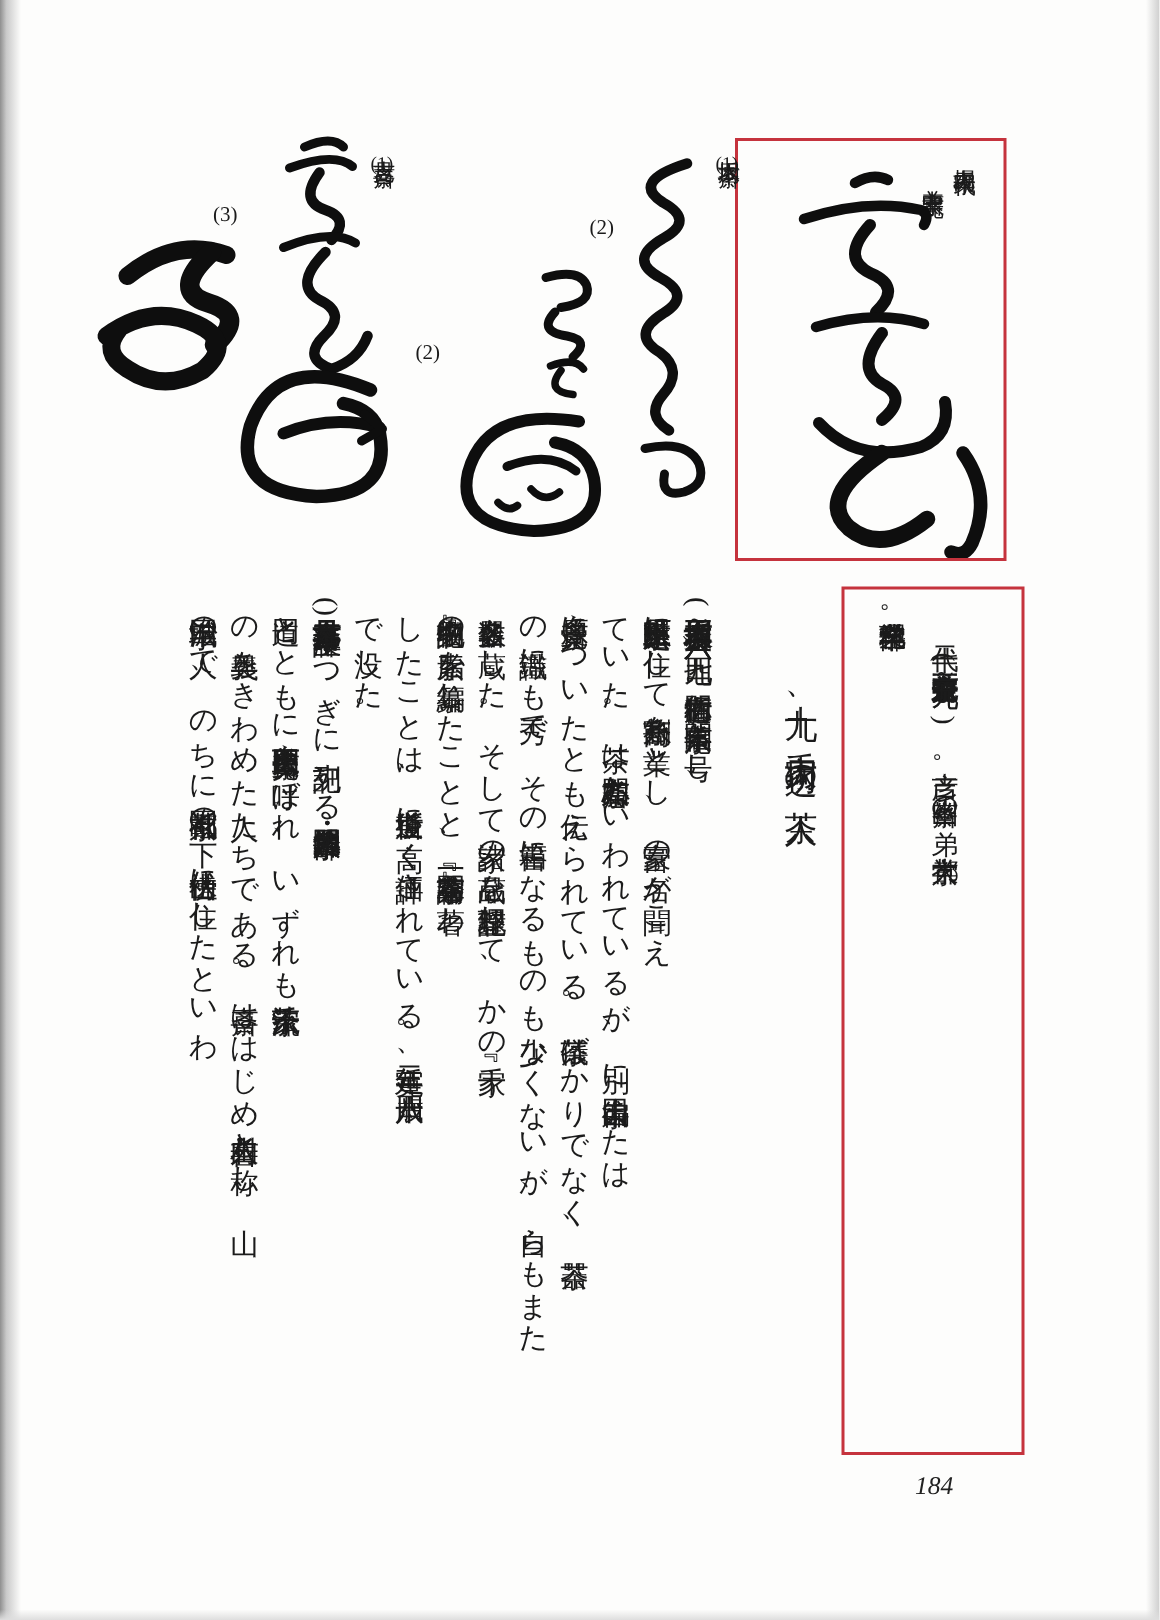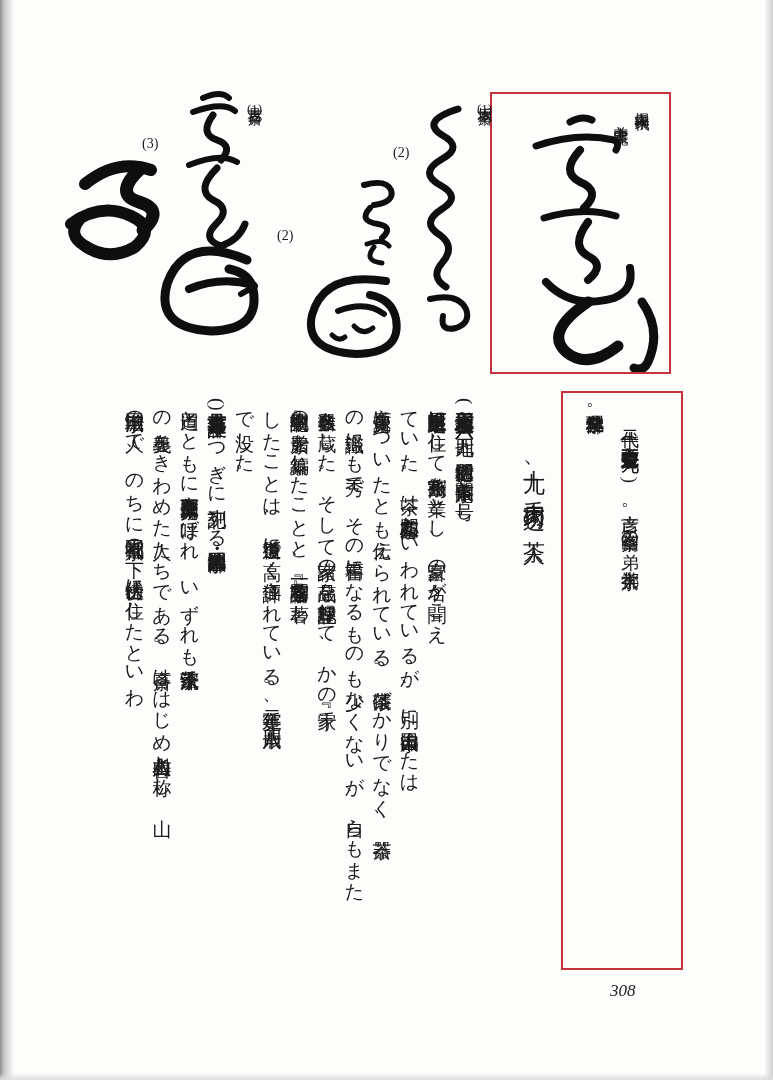--- a/index.html
+++ b/index.html
@@ -132,15 +132,15 @@
     <p><span>名器多数を蔵した。そして諸家の蔵品を記録整理して、かの『千家</span></p>
     <p><span>中興名物記』の素胎を編纂したことと、茶論『雪間草』一巻を著わ</span></p>
     <p><span>したことは、後世斯道に高く評価されている。寛延二年、八十四歳</span></p>
     <p><span>で没した。</span></p>
     <p><b>吉見喜斎</b><span>(生没年不詳)　つぎに列記する鈴木宗閑・三谷宗鎮・服部</span></p>
     <p><span>道円とともに覚々斎原叟門下四天王と呼ばれ、いずれも千家流茶法</span></p>
     <p><span>の奥義をきわめた人たちである。喜斎ははじめ村山善入と称し、山</span></p>
     <p><span>城国宇治の人で、のちに京都祇園社の下、山伏社傍に住したといわ</span></p>
   </div>
 
-  <span class="pagenum">308</span>
+  <span class="pagenum">184</span>
 
 </div>
 
 </body></html>

